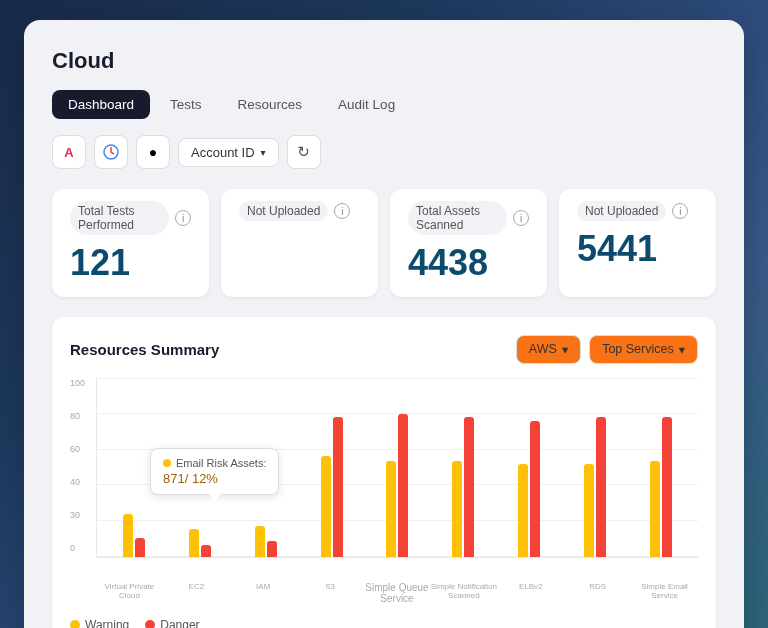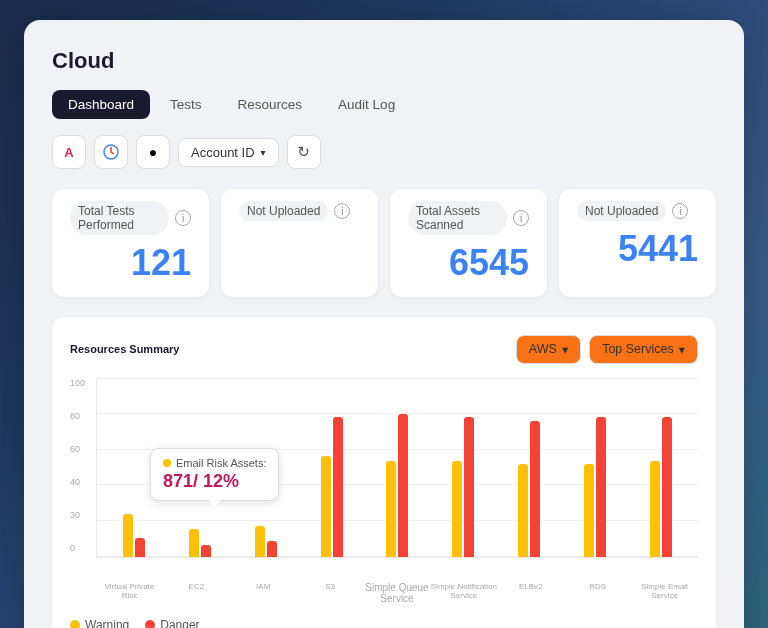--- a/index.html
+++ b/index.html
@@ -122,38 +122,37 @@
       align-items: center;
       justify-content: center;
       font-size: 10px;
       color: #888;
       cursor: pointer;
       flex-shrink: 0;
     }
     .stat-value {
       font-size: 36px;
       font-weight: 700;
-      color: #3b82f6;
+      color: #0c4a6e;
       line-height: 1.1;
-      text-align: right;
     }
     .chart-section {
       background: #fff;
       border-radius: 12px;
       padding: 18px 18px 14px;
       box-shadow: 0 1px 4px rgba(0,0,0,0.06);
     }
     .chart-header {
       display: flex;
       align-items: center;
       justify-content: space-between;
       margin-bottom: 14px;
     }
     .chart-title {
-      font-size: 11px;
+      font-size: 15px;
       font-weight: 700;
       color: #1a1a2e;
     }
     .chart-controls {
       display: flex;
       gap: 8px;
     }
     .chart-dropdown {
       display: flex;
       align-items: center;
@@ -270,23 +269,23 @@
       font-size: 11px;
       color: #555;
     }
     .tooltip-dot {
       width: 8px;
       height: 8px;
       border-radius: 50%;
       background: #FFC107;
     }
     .tooltip-value {
-      font-weight: 700;
-      font-size: 18px;
-      color: #be185d;
+      font-weight: 400;
+      font-size: 13px;
+      color: #a16207;
     }
     .tooltip-arrow {
       position: absolute;
       bottom: -8px;
       left: 50%;
       transform: translateX(-50%);
       width: 0;
       height: 0;
       border-left: 6px solid transparent;
       border-right: 6px solid transparent;
@@ -335,21 +334,21 @@
       <div class="stat-label-row">
         <span class="stat-label">Not Uploaded</span>
         <div class="stat-info">i</div>
       </div>
     </div>
     <div class="stat-card">
       <div class="stat-label-row">
         <span class="stat-label">Total Assets Scanned</span>
         <div class="stat-info">i</div>
       </div>
-      <div class="stat-value">6545</div>
+      <div class="stat-value">4438</div>
     </div>
     <div class="stat-card">
       <div class="stat-label-row">
         <span class="stat-label">Not Uploaded</span>
         <div class="stat-info">i</div>
       </div>
       <div class="stat-value">5441</div>
     </div>
   </div>
 
@@ -434,26 +433,26 @@
         <div class="tooltip-header">
           <div class="tooltip-dot"></div>
           <span>Email Risk Assets:</span>
         </div>
         <div class="tooltip-value">871/ 12%</div>
         <div class="tooltip-arrow"></div>
       </div>
     </div>
 
     <div style="display:flex; justify-content:space-around; padding: 4px 0 4px 26px;" id="x-labels-container">
-        <div class="x-label" style="font-size: 8px; color: rgb(170, 170, 170); text-align: center; width: 60px; flex: 1 1 0%;">Virtual Private Risk</div>
+        <div class="x-label" style="font-size: 8px; color: rgb(170, 170, 170); text-align: center; width: 60px; flex: 1 1 0%;">Virtual Private Cloud</div>
         <div class="x-label" style="font-size: 8px; color: rgb(170, 170, 170); text-align: center; width: 60px; flex: 1 1 0%;">EC2</div>
         <div class="x-label" style="font-size: 8px; color: rgb(170, 170, 170); text-align: center; width: 60px; flex: 1 1 0%;">IAM</div>
         <div class="x-label" style="font-size: 8px; color: rgb(170, 170, 170); text-align: center; width: 60px; flex: 1 1 0%;">S3</div>
         <div class="x-label" style="font-size: 10px; color: rgb(170, 170, 170); text-align: center; width: 60px; flex: 1 1 0%;">Simple Queue Service</div>
-        <div class="x-label" style="font-size: 8px; color: rgb(170, 170, 170); text-align: center; width: 60px; flex: 1 1 0%;">Simple Notification Service</div>
+        <div class="x-label" style="font-size: 8px; color: rgb(170, 170, 170); text-align: center; width: 60px; flex: 1 1 0%;">Simple Notification Scanned</div>
         <div class="x-label" style="font-size: 8px; color: rgb(170, 170, 170); text-align: center; width: 60px; flex: 1 1 0%;">ELBv2</div>
         <div class="x-label" style="font-size: 8px; color: rgb(170, 170, 170); text-align: center; width: 60px; flex: 1 1 0%;">RDS</div>
         <div class="x-label" style="font-size: 8px; color: rgb(170, 170, 170); text-align: center; width: 60px; flex: 1 1 0%;">Simple Email Service</div>
       </div>
 
     <div class="legend">
       <div class="legend-item">
         <div class="legend-dot" style="background:#FFC107;"></div>
         <span>Warning</span>
       </div>

